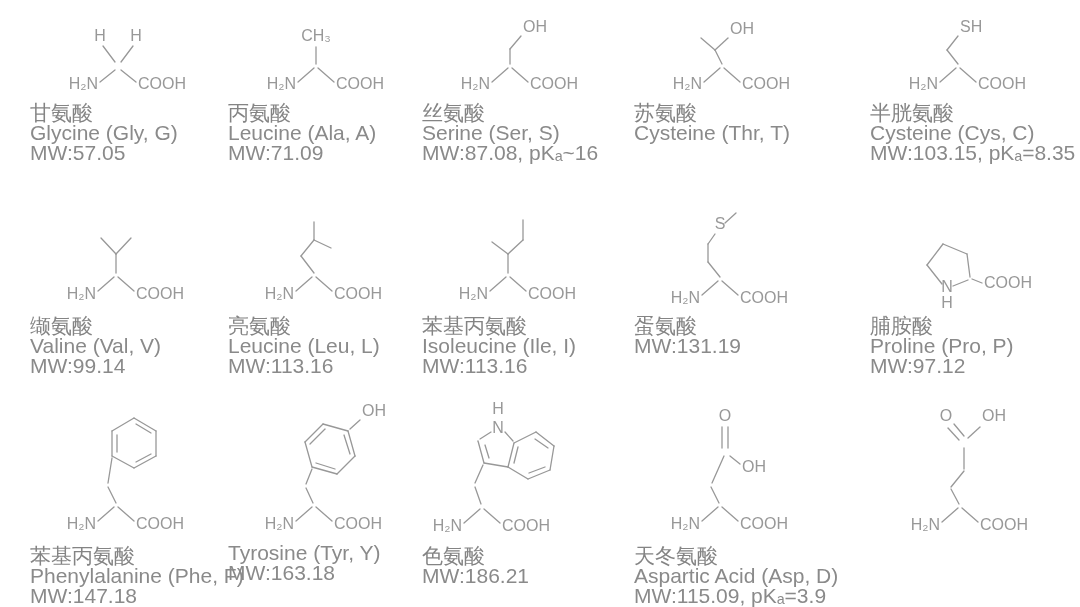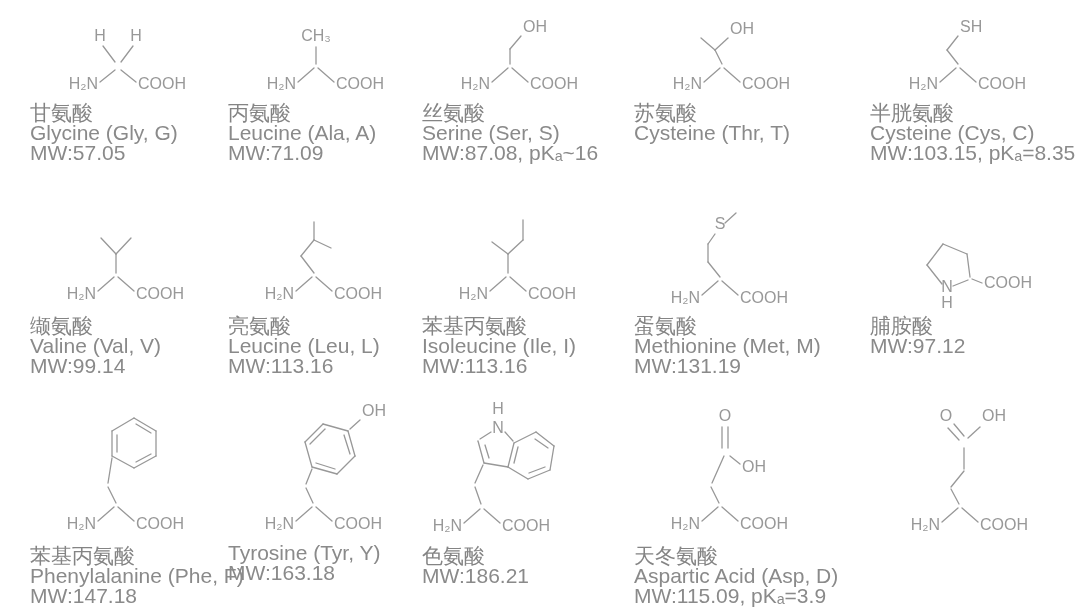--- a/index.html
+++ b/index.html
@@ -170,38 +170,38 @@
           <line x1="86" y1="82" x2="74" y2="67" stroke="#989898" stroke-width="1.3" stroke-linecap="round"></line>
           <line x1="74" y1="67" x2="74" y2="49" stroke="#989898" stroke-width="1.3" stroke-linecap="round"></line>
           <line x1="74" y1="49" x2="81" y2="39" stroke="#989898" stroke-width="1.3" stroke-linecap="round"></line>
           <line x1="91" y1="28" x2="102" y2="18" stroke="#989898" stroke-width="1.3" stroke-linecap="round"></line>
           <text x="86" y="34" text-anchor="middle" fill="#989898" font-size="16">S</text>
           <text x="66" y="108" text-anchor="end" fill="#989898" font-size="16">H₂N</text>
           <text x="106" y="108" text-anchor="start" fill="#989898" font-size="16">COOH</text>
         </svg>
       </div>
       <div class="lbl name_cn">蛋氨酸</div>
-      <div class="lbl name_en">Methionine (Met, M)</div>
       <div class="lbl mw">MW:131.19</div>
     </div>
     <div class="cell">
       <div class="structure">
         <svg width="190" height="118" viewBox="0 0 190 118">
           <line x1="83" y1="91" x2="98" y2="85" stroke="#989898" stroke-width="1.3" stroke-linecap="round"></line>
           <line x1="100" y1="82" x2="97" y2="59" stroke="#989898" stroke-width="1.3" stroke-linecap="round"></line>
           <line x1="97" y1="59" x2="73" y2="49" stroke="#989898" stroke-width="1.3" stroke-linecap="round"></line>
           <line x1="73" y1="49" x2="57" y2="70" stroke="#989898" stroke-width="1.3" stroke-linecap="round"></line>
           <line x1="57" y1="70" x2="72" y2="89" stroke="#989898" stroke-width="1.3" stroke-linecap="round"></line>
           <line x1="102" y1="84" x2="112" y2="88" stroke="#989898" stroke-width="1.3" stroke-linecap="round"></line>
           <text x="77" y="97" text-anchor="middle" fill="#989898" font-size="16">N</text>
           <text x="77" y="113" text-anchor="middle" fill="#989898" font-size="16">H</text>
           <text x="114" y="93" text-anchor="start" fill="#989898" font-size="16">COOH</text>
         </svg>
       </div>
       <div class="lbl name_cn">脯胺酸</div>
+      <div class="lbl name_en">Proline (Pro, P)</div>
       <div class="lbl mw">MW:97.12</div>
     </div>
     <div class="cell c1">
       <div class="structure">
         <svg width="190" height="148" viewBox="0 0 190 148">
           <line x1="104" y1="23" x2="126" y2="36" stroke="#989898" stroke-width="1.3" stroke-linecap="round"></line>
           <line x1="126" y1="36" x2="126" y2="61" stroke="#989898" stroke-width="1.3" stroke-linecap="round"></line>
           <line x1="126" y1="61" x2="104" y2="73" stroke="#989898" stroke-width="1.3" stroke-linecap="round"></line>
           <line x1="104" y1="73" x2="82" y2="61" stroke="#989898" stroke-width="1.3" stroke-linecap="round"></line>
           <line x1="82" y1="61" x2="82" y2="36" stroke="#989898" stroke-width="1.3" stroke-linecap="round"></line>

